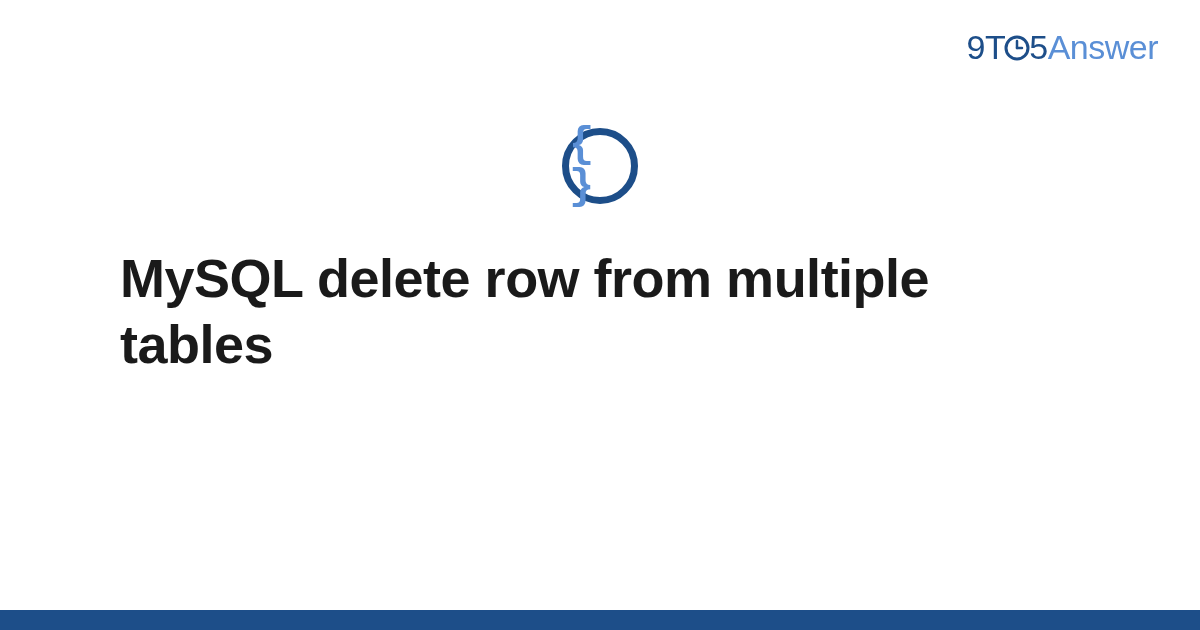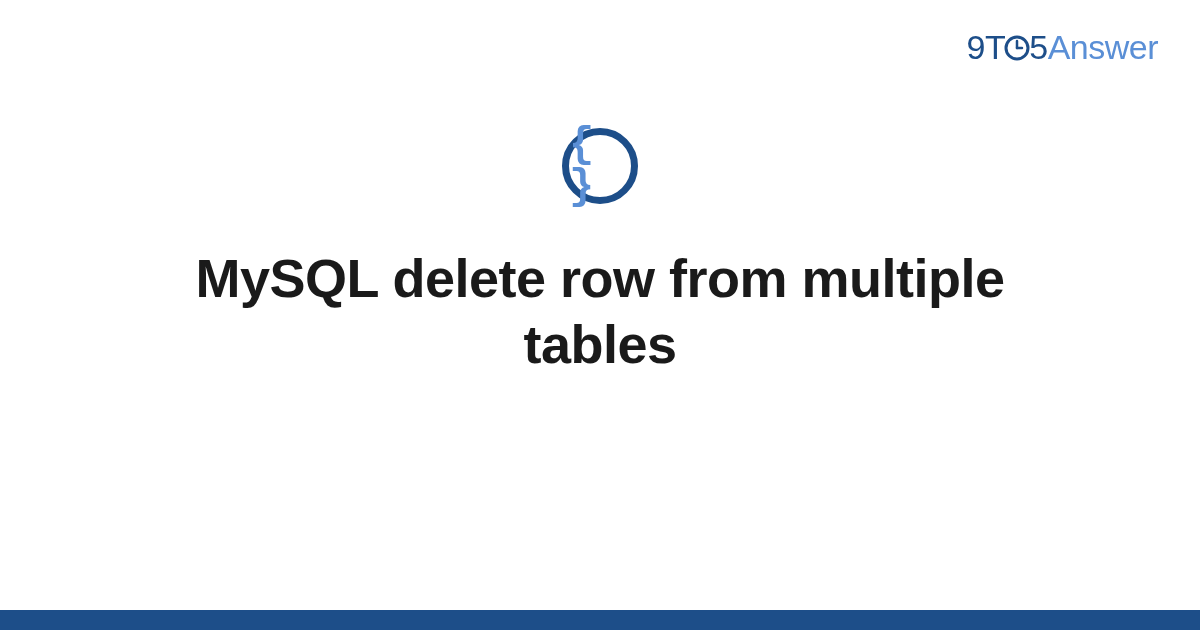--- a/index.html
+++ b/index.html
@@ -68,21 +68,21 @@
       font-weight: 700;
       color: #5a8fd6;
       font-family: "Courier New", monospace;
       letter-spacing: -4px;
       line-height: 1;
     }
     .title {
       font-size: 54px;
       font-weight: 700;
       color: #1a1a1a;
-      text-align: center;
+      text-align: left;
       max-width: 960px;
       line-height: 1.22;
       letter-spacing: -0.5px;
     }
     .bottom-bar {
       position: absolute;
       bottom: 0;
       left: 0;
       right: 0;
       height: 20px;

